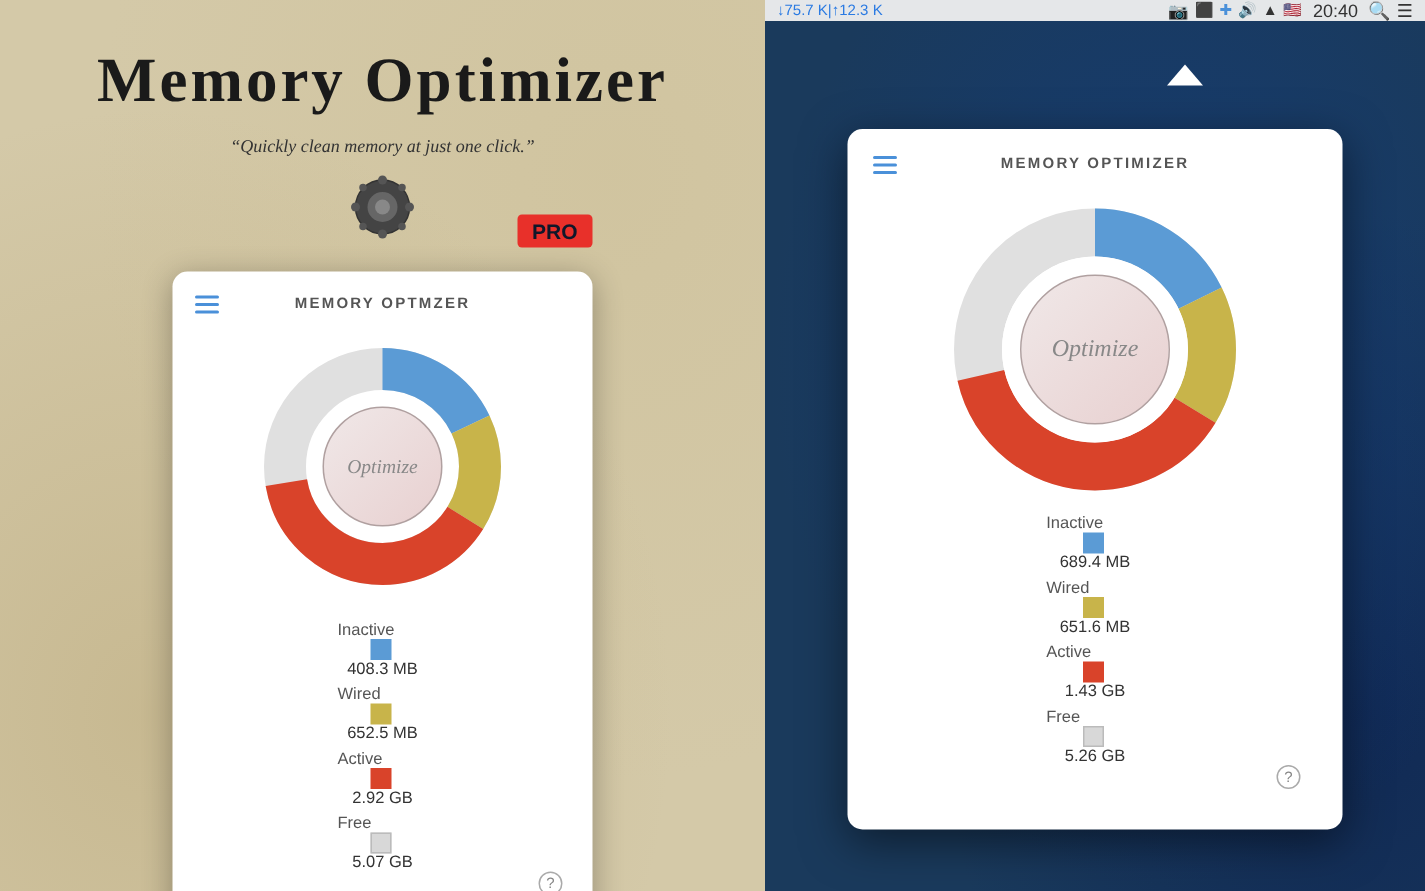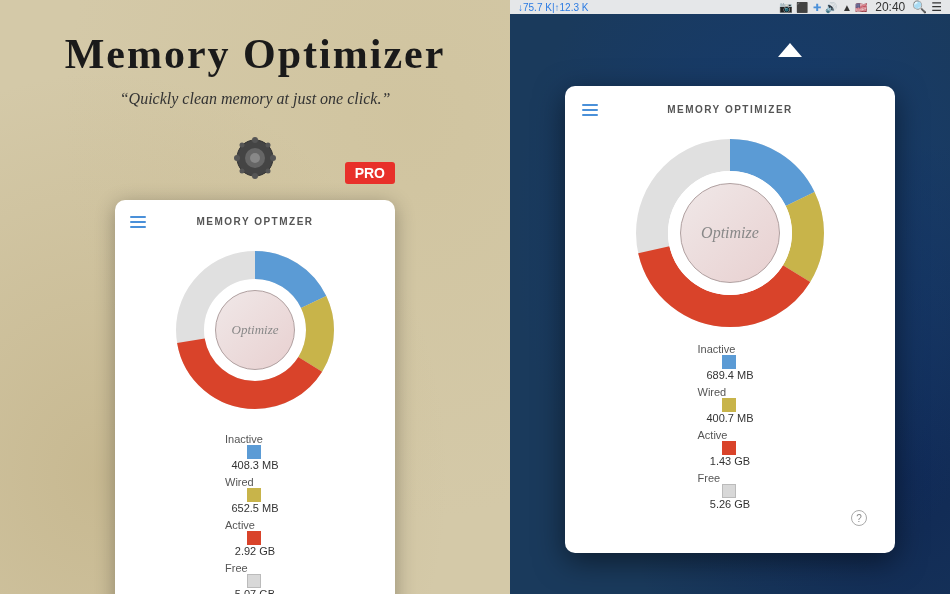--- a/index.html
+++ b/index.html
@@ -30,33 +30,33 @@
       font-size: 42px;
       font-weight: bold;
       color: #1a1a1a;
       letter-spacing: 2px;
       text-align: center;
       font-family: Georgia, serif;
       margin-bottom: 12px;
     }
 
     .left-panel-subtitle {
-      font-size: 16px;
+      font-size: 12px;
       color: #333;
       font-style: italic;
-      margin-bottom: 28px;
+      margin-bottom: 11px;
       font-family: Georgia, serif;
     }
 
     .pro-badge {
       position: absolute;
       top: 192px;
       right: 60px;
       background: #e8302a;
-      color: #ffffff;
+      color: #0f172a;
       padding: 3px 10px;
       font-size: 14px;
       font-weight: bold;
       border-radius: 3px;
       font-family: Arial, sans-serif;
     }
 
     
     .app-window-left {
       width: 280px;
@@ -392,21 +392,21 @@
     <div style="display:flex; padding: 0 16px 10px; gap: 30px;">
       <div class="stats-table" style="padding:0;">
         <div class="stat-row">
           <span class="stat-label" style="width:65px;">Inactive</span>
           <div class="stat-color-box" style="background:#5b9bd5;"></div>
           <span class="stat-value">689.4 MB</span>
         </div>
         <div class="stat-row">
           <span class="stat-label" style="width:65px;">Wired</span>
           <div class="stat-color-box" style="background:#c8b44a;"></div>
-          <span class="stat-value">400.7 MB</span>
+          <span class="stat-value">651.6 MB</span>
         </div>
         <div class="stat-row">
           <span class="stat-label" style="width:65px;">Active</span>
           <div class="stat-color-box" style="background:#d9432a;"></div>
           <span class="stat-value">1.43 GB</span>
         </div>
         <div class="stat-row">
           <span class="stat-label" style="width:65px;">Free</span>
           <div class="stat-color-box" style="background:#d8d8d8; border:1px solid #bbb;"></div>
           <span class="stat-value">5.26 GB</span>

